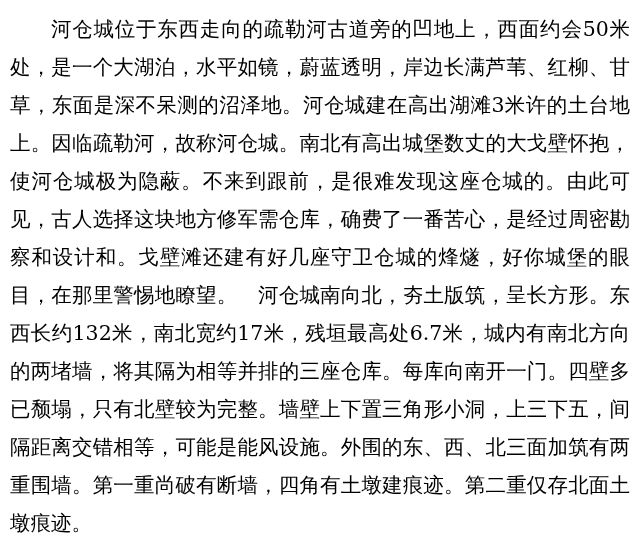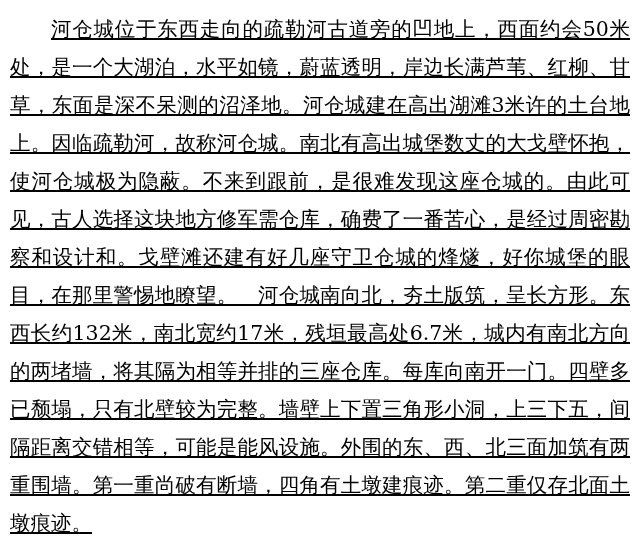--- a/index.html
+++ b/index.html
@@ -8,21 +8,20 @@
     background: #ffffff;
   }
   #page {
     width: 640px;
     height: 537px;
     background: #ffffff;
     position: relative;
     overflow: hidden;
     box-sizing: border-box;
     padding: 10px 10px 0 10px;
-    text-decoration: underline;
   }
   .body-text {
     font-family: "DejaVu Serif", "Liberation Serif", serif;
     font-size: 20.5px;
     line-height: 38px;
     color: #000000;
     text-align: justify;
     text-justify: inter-ideograph;
     text-indent: 2em;
     letter-spacing: 0px;

